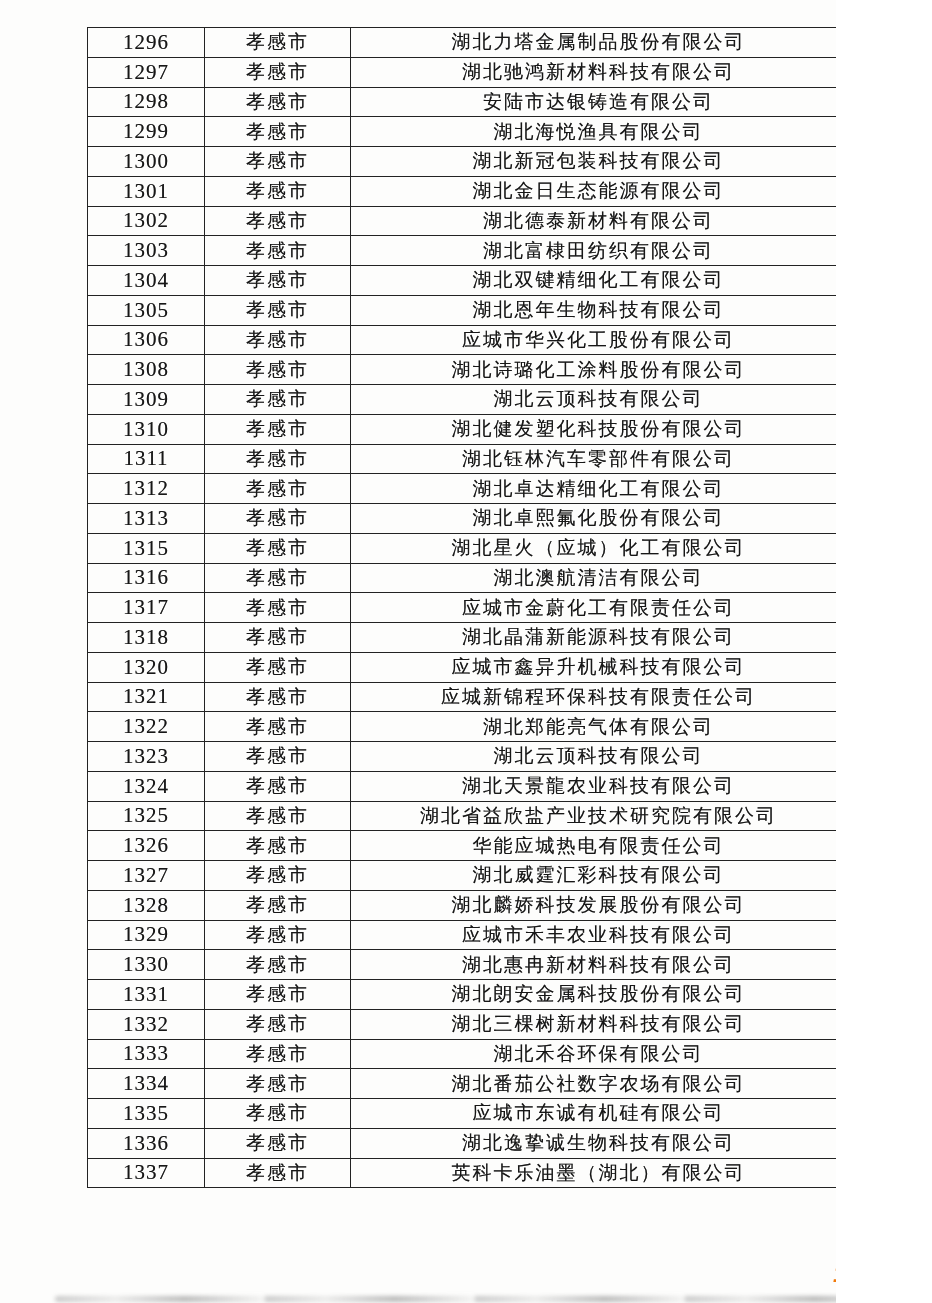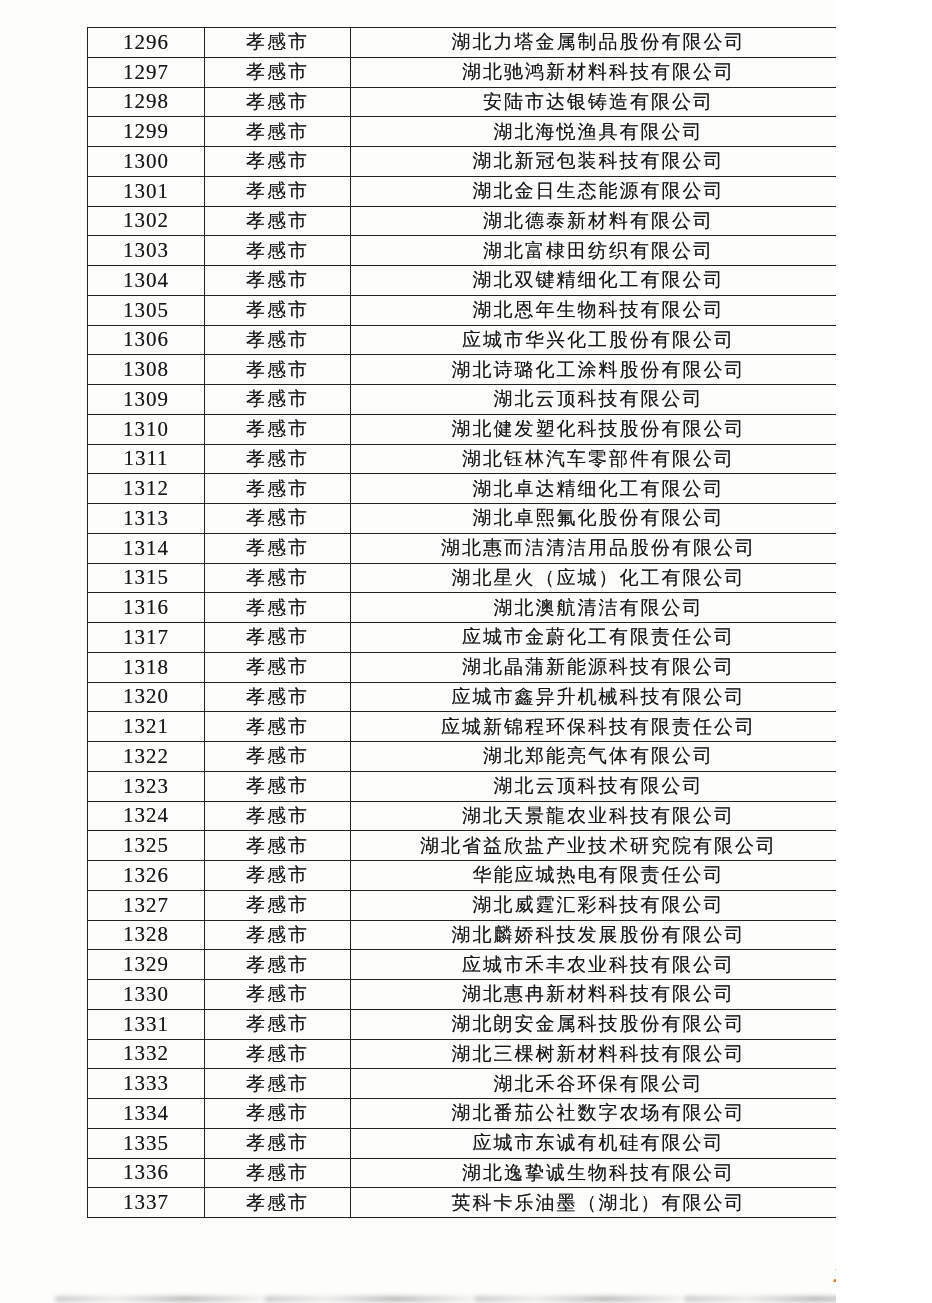--- a/index.html
+++ b/index.html
@@ -179,25 +179,20 @@
     <td class="col-city">孝感市</td>
     <td class="col-company">湖北卓达精细化工有限公司</td>
   </tr>
 
   <tr>
     <td class="col-no">1313</td>
     <td class="col-city">孝感市</td>
     <td class="col-company">湖北卓熙氟化股份有限公司</td>
   </tr>
 
-  <tr>
-    <td class="col-no">1314</td>
-    <td class="col-city">孝感市</td>
-    <td class="col-company">湖北惠而洁清洁用品股份有限公司</td>
-  </tr>
 
   <tr>
     <td class="col-no">1315</td>
     <td class="col-city">孝感市</td>
     <td class="col-company">湖北星火（应城）化工有限公司</td>
   </tr>
 
   <tr>
     <td class="col-no">1316</td>
     <td class="col-city">孝感市</td>

